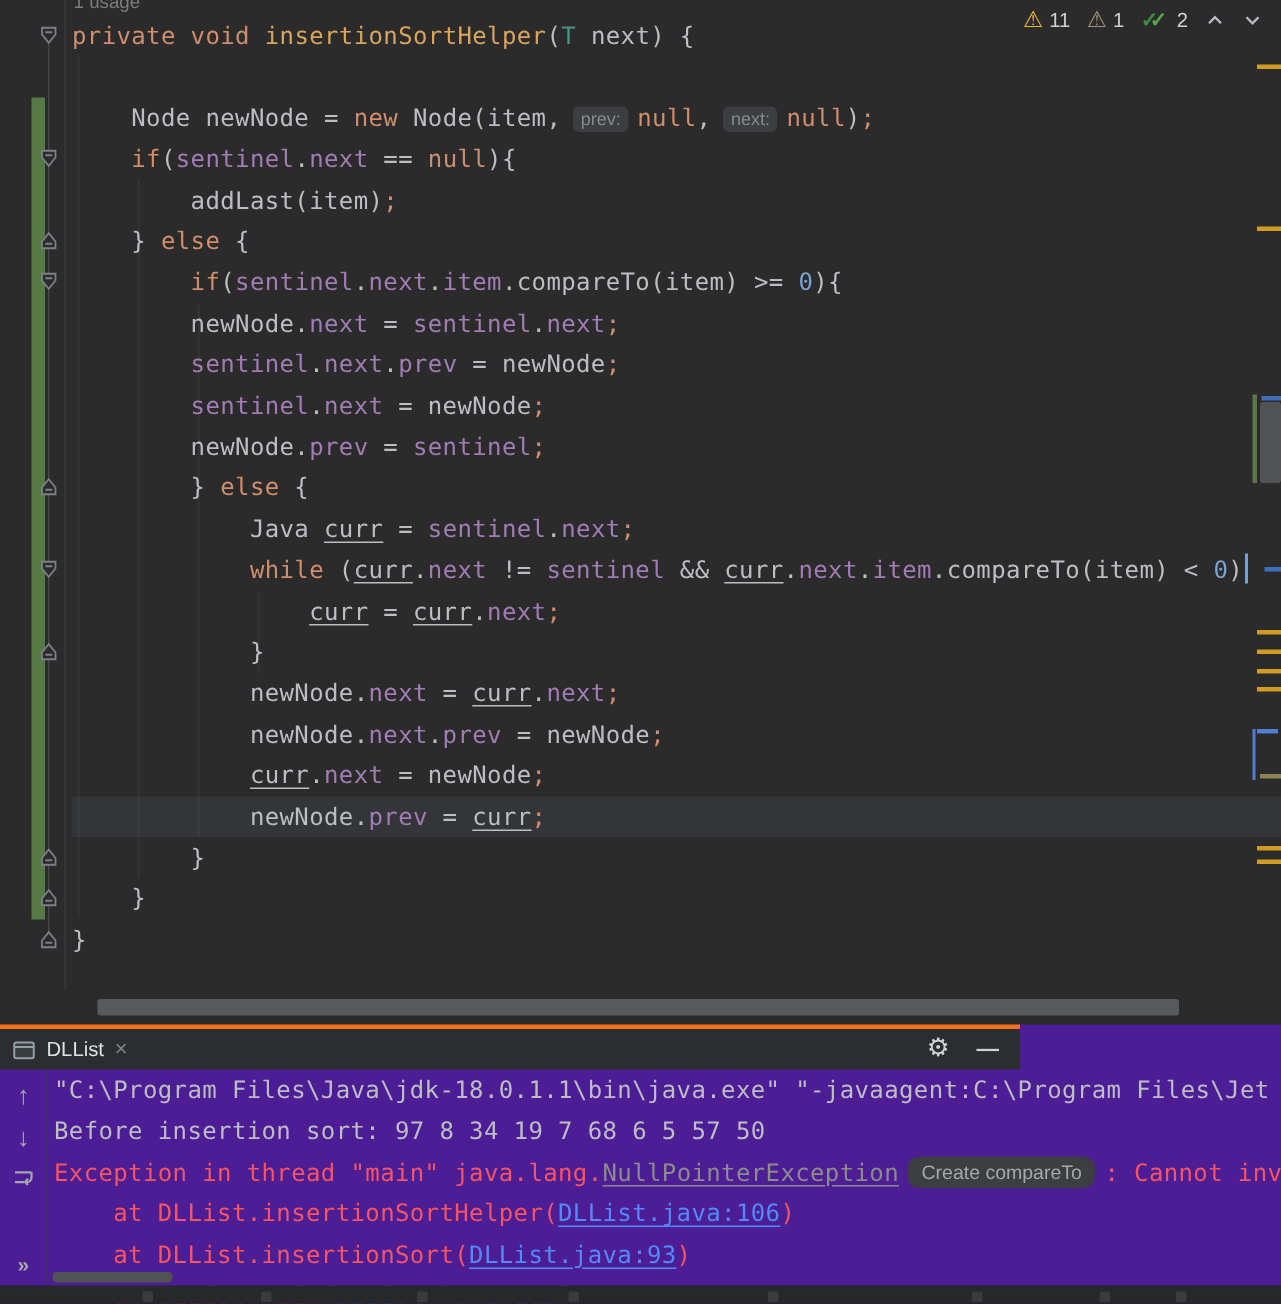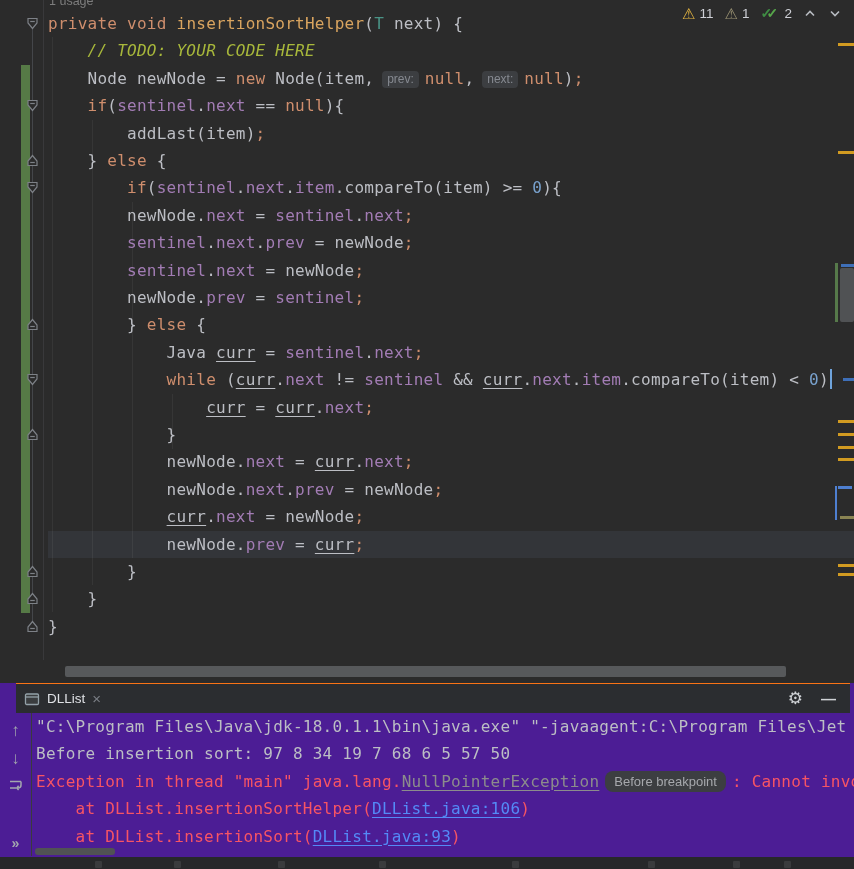--- a/index.html
+++ b/index.html
@@ -43,22 +43,22 @@
              padding:1px 5px;margin:0 6px 0 8px;line-height:15px;vertical-align:1px;}
   .caret{display:inline-block;width:2px;height:20px;background:#6FA3DB;vertical-align:-4px;margin-left:1px;}
 
   .guide{position:absolute;width:1px;background:rgba(255,255,255,0.055);}
   .stripe-mark{position:absolute;}
   .editor-hscroll{position:absolute;left:65px;top:666px;width:721px;height:11px;background:#57595B;border-radius:2px;}
 
   .fold-marker{position:absolute;left:26px;cursor:pointer;}
 
   
-  .console-header{position:absolute;left:16px;top:683px;width:834px;height:30px;background:#2B2D30;
-                  border-top:1px solid #f97316;box-sizing:border-box;display:flex;align-items:center;}
+  .console-header{position:absolute;left:0;top:683px;width:680px;height:30px;background:#2B2D30;
+                  border-top:3px solid #f97316;box-sizing:border-box;display:flex;align-items:center;}
   .console-tab{display:flex;align-items:center;gap:7px;padding-left:8px;height:100%;cursor:pointer;}
   .tab-label{font-size:13.5px;color:#DFE1E5;}
   .tab-close{font-size:15px;color:#7A7E85;cursor:pointer;line-height:1;}
   .header-actions{margin-left:auto;display:flex;align-items:center;gap:18px;padding-right:14px;}
   .gear-btn{font-family:"DejaVu Sans",sans-serif;font-size:17px;color:#CFD2D6;cursor:pointer;line-height:1;}
   .min-btn{font-size:15px;color:#CFD2D6;cursor:pointer;line-height:1;font-weight:bold;}
 
   .console-toolbar{position:absolute;left:0;top:713px;width:31px;height:156px;}
   .console-toolbar .tbtn{position:absolute;left:0;width:31px;text-align:center;color:#A3A7AE;cursor:pointer;}
   .toolbar-sep{position:absolute;left:31px;top:713px;width:1px;height:143px;background:#3A3B3D;}
@@ -155,21 +155,21 @@
           <path d="M2 11.5 H11 V7 L6.5 1.5 L2 7 Z" fill="#2B2B2B" stroke="#7D8187" stroke-width="1.2"></path>
           <path d="M4.2 8.5 H8.8" stroke="#7D8187" stroke-width="1.2"></path>
         </svg>
         <svg width="13" height="13" class="fold-marker" style="top: 619.8px;">
           <path d="M2 11.5 H11 V7 L6.5 1.5 L2 7 Z" fill="#2B2B2B" stroke="#7D8187" stroke-width="1.2"></path>
           <path d="M4.2 8.5 H8.8" stroke="#7D8187" stroke-width="1.2"></path>
         </svg>
       </div>
     <div id="code-lines">
         <div class="code-line" style="top: 0px;"><span></span><span class="tk-kw">private</span><span class="tk-pl"> </span><span class="tk-kw">void</span><span class="tk-pl"> </span><span class="tk-meth">insertionSortHelper</span><span class="tk-pl">(</span><span class="tk-typ">T</span><span class="tk-pl"> next) {</span></div>
-        <div class="code-line" style="top: 27.4px;"><span>    </span><span class="tk-cmt">// TODO: YOUR CODE HERE</span></div>
+        <div class="code-line" style="top: 27.4px;"><span>    </span></div>
         <div class="code-line" style="top: 54.8px;"><span>    </span><span class="tk-pl">Node newNode = </span><span class="tk-kw">new</span><span class="tk-pl"> Node(item,</span><span class="chip-hint">prev:</span><span class="tk-kw">null</span><span class="tk-pl">,</span><span class="chip-hint">next:</span><span class="tk-kw">null</span><span class="tk-pl">)</span><span class="tk-semi">;</span></div>
         <div class="code-line" style="top: 82.2px;"><span>    </span><span class="tk-kw">if</span><span class="tk-pl">(</span><span class="tk-field">sentinel</span><span class="tk-pl">.</span><span class="tk-field">next</span><span class="tk-pl"> == </span><span class="tk-kw">null</span><span class="tk-pl">){</span></div>
         <div class="code-line" style="top: 109.6px;"><span>        </span><span class="tk-pl">addLast(item)</span><span class="tk-semi">;</span></div>
         <div class="code-line" style="top: 137px;"><span>    </span><span class="tk-pl">} </span><span class="tk-kw">else</span><span class="tk-pl"> {</span></div>
         <div class="code-line" style="top: 164.4px;"><span>        </span><span class="tk-kw">if</span><span class="tk-pl">(</span><span class="tk-field">sentinel</span><span class="tk-pl">.</span><span class="tk-field">next</span><span class="tk-pl">.</span><span class="tk-field">item</span><span class="tk-pl">.compareTo(item) &gt;= </span><span class="tk-num">0</span><span class="tk-pl">){</span></div>
         <div class="code-line" style="top: 191.8px;"><span>        </span><span class="tk-pl">newNode.</span><span class="tk-field">next</span><span class="tk-pl"> = </span><span class="tk-field">sentinel</span><span class="tk-pl">.</span><span class="tk-field">next</span><span class="tk-semi">;</span></div>
         <div class="code-line" style="top: 219.2px;"><span>        </span><span class="tk-field">sentinel</span><span class="tk-pl">.</span><span class="tk-field">next</span><span class="tk-pl">.</span><span class="tk-field">prev</span><span class="tk-pl"> = newNode</span><span class="tk-semi">;</span></div>
         <div class="code-line" style="top: 246.6px;"><span>        </span><span class="tk-field">sentinel</span><span class="tk-pl">.</span><span class="tk-field">next</span><span class="tk-pl"> = newNode</span><span class="tk-semi">;</span></div>
         <div class="code-line" style="top: 274px;"><span>        </span><span class="tk-pl">newNode.</span><span class="tk-field">prev</span><span class="tk-pl"> = </span><span class="tk-field">sentinel</span><span class="tk-semi">;</span></div>
         <div class="code-line" style="top: 301.4px;"><span>        </span><span class="tk-pl">} </span><span class="tk-kw">else</span><span class="tk-pl"> {</span></div>
@@ -237,21 +237,21 @@
         <path d="M11.6 8.8 9.8 11l1.8 2" fill="none" stroke="#A3A7AE" stroke-width="1.5"></path>
       </svg>
     </span>
     <span class="tbtn" style="top:122px;font-size:14px;font-weight:bold;">»</span>
   </div>
   <div class="toolbar-sep"></div>
 
   <div id="console-lines">
       <div class="console-line" style="top: 0px;"><span class="ck-out">"C:\Program Files\Java\jdk-18.0.1.1\bin\java.exe" "-javaagent:C:\Program Files\Jet</span></div>
       <div class="console-line" style="top: 27.4px;"><span class="ck-out">Before insertion sort: 97 8 34 19 7 68 6 5 57 50</span></div>
-      <div class="console-line" style="top: 54.8px;"><span class="ck-err">Exception in thread "main" java.lang.</span><span class="ck-lg">NullPointerException</span><span class="ck-chip">Before breakpoint</span><span class="ck-err">: Cannot invo</span></div>
+      <div class="console-line" style="top: 54.8px;"><span class="ck-err">Exception in thread "main" java.lang.</span><span class="ck-lg">NullPointerException</span><span class="ck-chip">Create compareTo</span><span class="ck-err">: Cannot invo</span></div>
       <div class="console-line" style="top: 82.2px;"><span class="ck-err">    at DLList.insertionSortHelper(</span><span class="ck-lb">DLList.java:106</span><span class="ck-err">)</span></div>
       <div class="console-line" style="top: 109.6px;"><span class="ck-err">    at DLList.insertionSort(</span><span class="ck-lb">DLList.java:93</span><span class="ck-err">)</span></div>
       <div class="console-line" style="top: 137px;"><span class="ck-err">    at DLList.main(</span><span class="ck-lb">DLList.java:113</span><span class="ck-err">)</span></div>
     </div>
 
   <div class="console-hscroll"></div>
   <div class="bottom-strip" id="bottom-strip">
       <div class="strip-dot" style="left: 95px;"></div>
       <div class="strip-dot" style="left: 174px;"></div>
       <div class="strip-dot" style="left: 278px;"></div>

